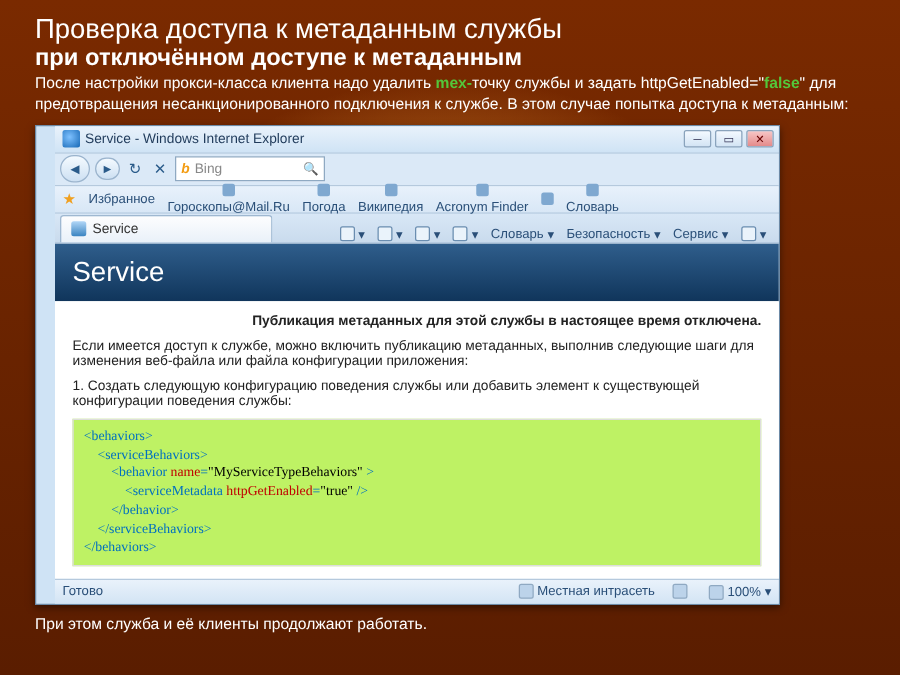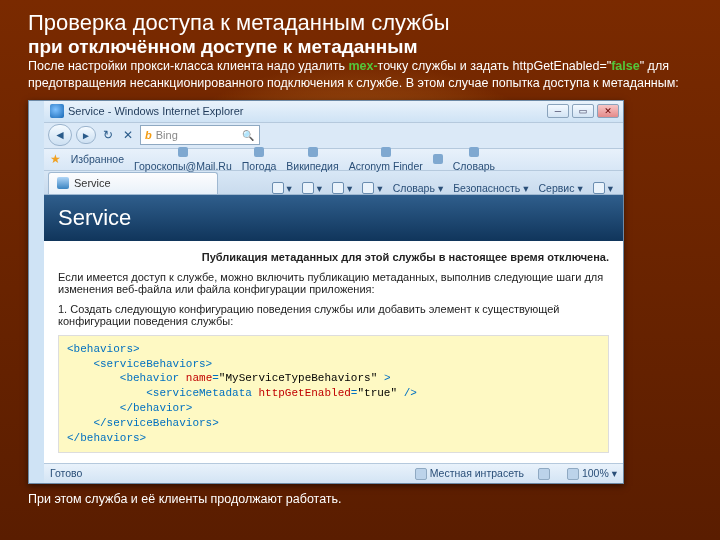--- a/index.html
+++ b/index.html
@@ -69,21 +69,21 @@
   .ie-tools { margin-left:auto; display:flex; gap:10px; font-size:10.5px; color:#2a4f78; align-items:center; padding-right:6px; }
   .toolitem { display:inline-flex; align-items:center; gap:3px; }
   .toolitem .ico { width:12px; height:12px; display:inline-block; border:1px solid #6a8db0; background:#eaf3fb; border-radius:2px; }
   .page {
     background:#fff; min-height:260px;
   }
   .page-banner { background:linear-gradient(#2f5e8c,#10355b); color:#fff; padding:10px 14px; font-size:22px; font-family:"Segoe UI",Arial; }
   .page-body { padding:10px 14px; font-size:11px; color:#222; background:#fff; }
   .page-body p { margin-bottom:8px; }
   .page-body .bold { font-weight:bold;text-align:right; }
-  .codeblock { background:#fef9c3; border:1px solid #ddd; padding:6px 8px; font-family:Liberation Mono, monospace; font-size:11px; line-height:1.35; white-space:pre; color:#0070c0; }
+  .codeblock { background:#bef264; border:1px solid #ddd; padding:6px 8px; font-family:Liberation Serif, serif; font-size:11px; line-height:1.35; white-space:pre; color:#0070c0; }
   .codeblock .attrname { color:#c00000; }
   .codeblock .attrval { color:#000; }
   .codeblock .tag { color:#0070c0; }
   .ie-status { height:20px; background:linear-gradient(#e9f2fb,#d3e4f4); border-top:1px solid #b5c9dd; display:flex; align-items:center; font-size:10.5px; color:#2a4f78; padding:0 6px; gap:14px; }
   .ie-status .spacer { flex:1; }
   .ie-status .ico { width:12px; height:12px; display:inline-block; background:#bcd3ea; border:1px solid #8fa9c2; border-radius:2px; margin-right:3px; vertical-align:middle; }
   .outro { font-size:12.5px; margin-top:8px; color:#fff; }
 </style>
 </head>
 <body>

